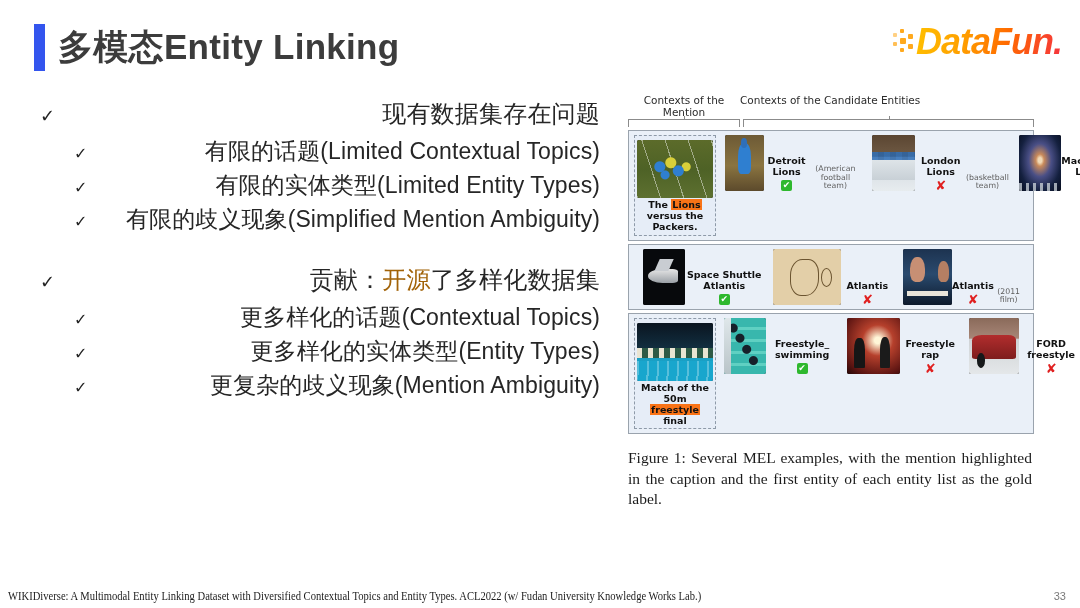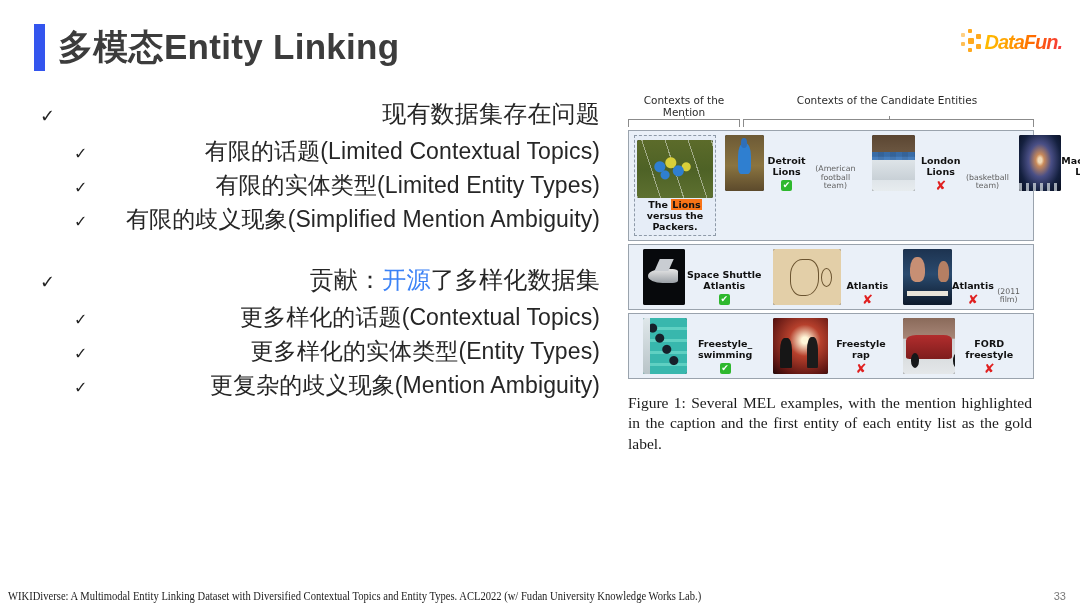--- a/index.html
+++ b/index.html
@@ -53,21 +53,21 @@
     width: 4px; height: 4px; border-radius: 1px;
   }
   .logo-dots i:nth-child(1){ left:0px;  top:4px;  opacity:.55;}
   .logo-dots i:nth-child(2){ left:0px;  top:13px; opacity:.75;}
   .logo-dots i:nth-child(3){ left:7px;  top:0px;  }
   .logo-dots i:nth-child(4){ left:7px;  top:9px;  width:6px;height:6px;}
   .logo-dots i:nth-child(5){ left:7px;  top:19px; }
   .logo-dots i:nth-child(6){ left:15px; top:5px;  width:5px;height:5px;}
   .logo-dots i:nth-child(7){ left:15px; top:15px; width:5px;height:5px;}
   .logo-word {
-    font-size: 20px;
+    font-size: 36px;
     font-weight: bold;
     font-style: italic;
     letter-spacing: -1px;
     background: linear-gradient(100deg,#ffc000 0%, #ffa000 32%, #ff6a00 62%, #f5333f 100%);
     -webkit-background-clip: text;
     background-clip: text;
     color: transparent;
     line-height: 1;
   }
 
@@ -93,38 +93,38 @@
 
   .lvl1 { margin-bottom: 6px; }
   .lvl1 .tick { width: 26px; font-size: 18px; }
   .lvl1 .txt  { font-size: 24px; letter-spacing: .2px; }
 
   .lvl2 { margin-left: 34px; margin-bottom: 3px; }
   .lvl2 .tick { width: 26px; font-size: 16px; }
   .lvl2 .txt  { font-size: 23px; letter-spacing: .1px; }
 
   .group-gap { height: 26px; }
-  .hl-red { color: #3b82f6; }
+  .hl-red { color: #a16207; }
 
   
   .figure {
     position: absolute;
     left: 612px;
     top: 94px;
     width: 406px;
     padding-left: 16px;
   }
   .fig-heads {
     display: flex;
     font-size: 10.5px;
     color: #2b2b2b;
     font-family: "DejaVu Sans", "Liberation Sans", sans-serif;
   }
   .fig-head-a { width: 112px; text-align: center; }
-  .fig-head-b { flex: 1; text-align: center; }
+  .fig-head-b { flex: 1; }
 
   .brace-row { display: flex; margin-top: 1px; margin-bottom: 3px; }
   .brace {
     height: 7px;
     border: 1px solid #8b8b8b;
     border-bottom: none;
     position: relative;
   }
   .brace::after {
     content: "";
@@ -530,20 +530,26 @@
         <div class="cap cap-line">
             <span>Atlantis</span>
             <span class="mk-no">✘</span>
           </div>
         <div class="sub">(2011 film)</div>
       </div>
     </div>
   </div>
 
   <div class="fig-row">
+    <div class="mention-cell">
+      <div class="thumb m-thumb">
+          <div class="art art-swimfinal"></div>
+        </div>
+      <div class="cap"><span>Match of the 50m </span><span class="hl-yellow">freestyle</span><span> final</span></div>
+    </div>
     <div class="cand-cells">
       <div class="cand-cell">
         <div class="thumb c-thumb">
             <div class="art art-swimlanes"></div>
           </div>
         <div class="cap cap-line">
             <span>Freestyle_ swimming</span>
             <span class="mk-ok">✔</span>
           </div>
         <div class="sub"></div>

